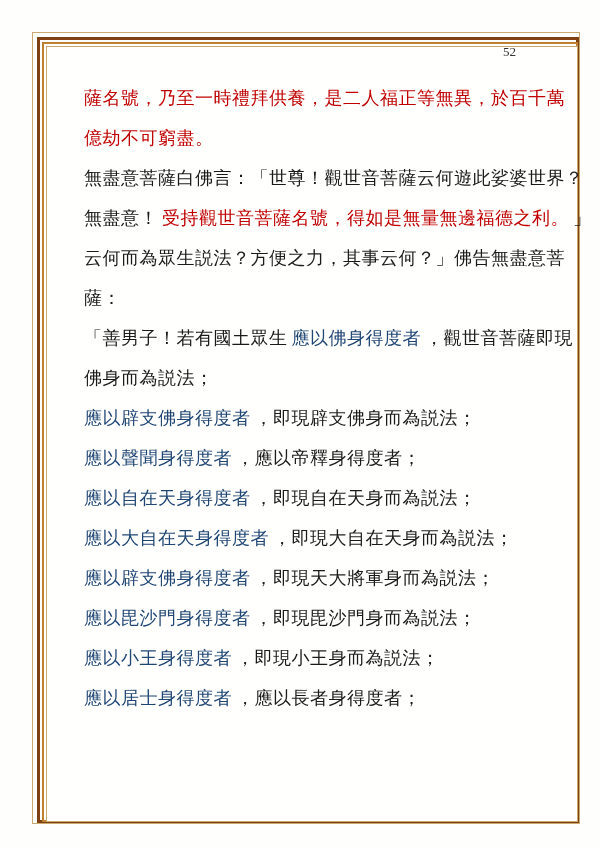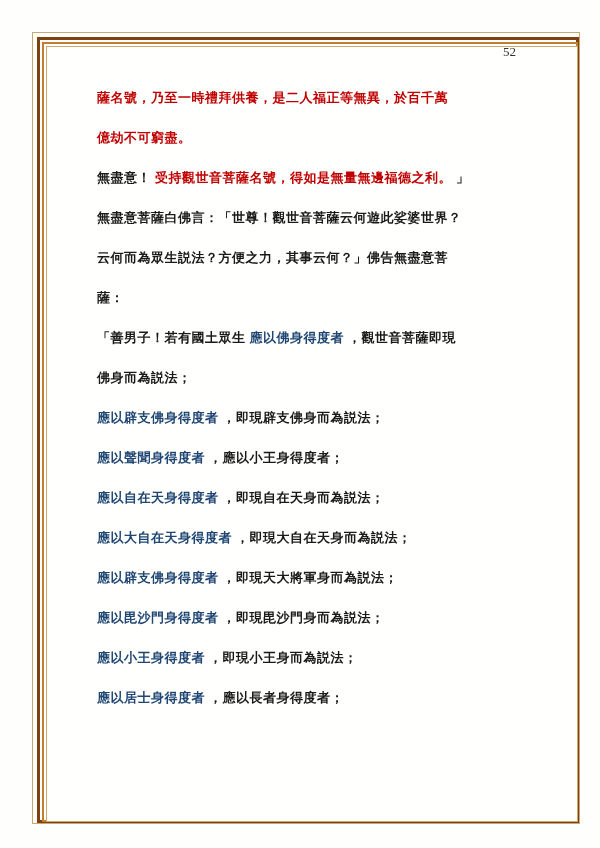--- a/index.html
+++ b/index.html
@@ -40,25 +40,25 @@
   .page-number {
     position: absolute;
     top: 36px; right: 88px;
     font-family: "Liberation Serif", serif;
     font-size: 13px;
     color: #333333;
     z-index: 2;
   }
   .text-block {
     position: absolute;
-    left: 85px; top: 69px;
+    left: 72px; top: 69px;
     width: 448px;
     z-index: 2;
-    font-size: 13px;
-    font-weight: bold;
+    font-size: 18px;
+    font-weight: normal;
     line-height: 38px;
     letter-spacing: 0.5px;
   }
   .line { white-space: nowrap; }
   .seg-red   { color: var(--red,   #C00000); }
   .seg-black { color: var(--black, #1A1A1A); }
   .seg-blue  { color: var(--blue,  #1F4673); }
 </style>
 </head>
 <body>
@@ -71,28 +71,28 @@
         <div class="frame-inner"></div>
       </div>
     </div>
   </div>
 
   <div class="page-number">52</div>
 
   <div class="text-block">
       <div class="line"><span class="seg-red">薩名號，乃至一時禮拜供養，是二人福正等無異，於百千萬</span></div>
       <div class="line"><span class="seg-red">億劫不可窮盡。</span></div>
+      <div class="line"><span class="seg-black">無盡意菩薩白佛言：「世尊！觀世音菩薩云何遊此娑婆世界？</span></div>
       <div class="line"><span class="seg-black">無盡意！</span><span class="seg-red">受持觀世音菩薩名號，得如是無量無邊福德之利。</span><span class="seg-black">」</span></div>
-      <div class="line"><span class="seg-black">無盡意菩薩白佛言：「世尊！觀世音菩薩云何遊此娑婆世界？</span></div>
       <div class="line"><span class="seg-black">云何而為眾生説法？方便之力，其事云何？」佛告無盡意菩</span></div>
       <div class="line"><span class="seg-black">薩：</span></div>
       <div class="line"><span class="seg-black">「善男子！若有國土眾生</span><span class="seg-blue">應以佛身得度者</span><span class="seg-black">，觀世音菩薩即現</span></div>
       <div class="line"><span class="seg-black">佛身而為説法；</span></div>
       <div class="line"><span class="seg-blue">應以辟支佛身得度者</span><span class="seg-black">，即現辟支佛身而為説法；</span></div>
-      <div class="line"><span class="seg-blue">應以聲聞身得度者</span><span class="seg-black">，應以小王身得度者；</span></div>
+      <div class="line"><span class="seg-blue">應以聲聞身得度者</span><span class="seg-black">，應以帝釋身得度者；</span></div>
       <div class="line"><span class="seg-blue">應以自在天身得度者</span><span class="seg-black">，即現自在天身而為説法；</span></div>
       <div class="line"><span class="seg-blue">應以大自在天身得度者</span><span class="seg-black">，即現大自在天身而為説法；</span></div>
       <div class="line"><span class="seg-blue">應以辟支佛身得度者</span><span class="seg-black">，即現天大將軍身而為説法；</span></div>
       <div class="line"><span class="seg-blue">應以毘沙門身得度者</span><span class="seg-black">，即現毘沙門身而為説法；</span></div>
       <div class="line"><span class="seg-blue">應以小王身得度者</span><span class="seg-black">，即現小王身而為説法；</span></div>
       <div class="line"><span class="seg-blue">應以居士身得度者</span><span class="seg-black">，應以長者身得度者；</span></div>
     </div>
 
 </div>
 

